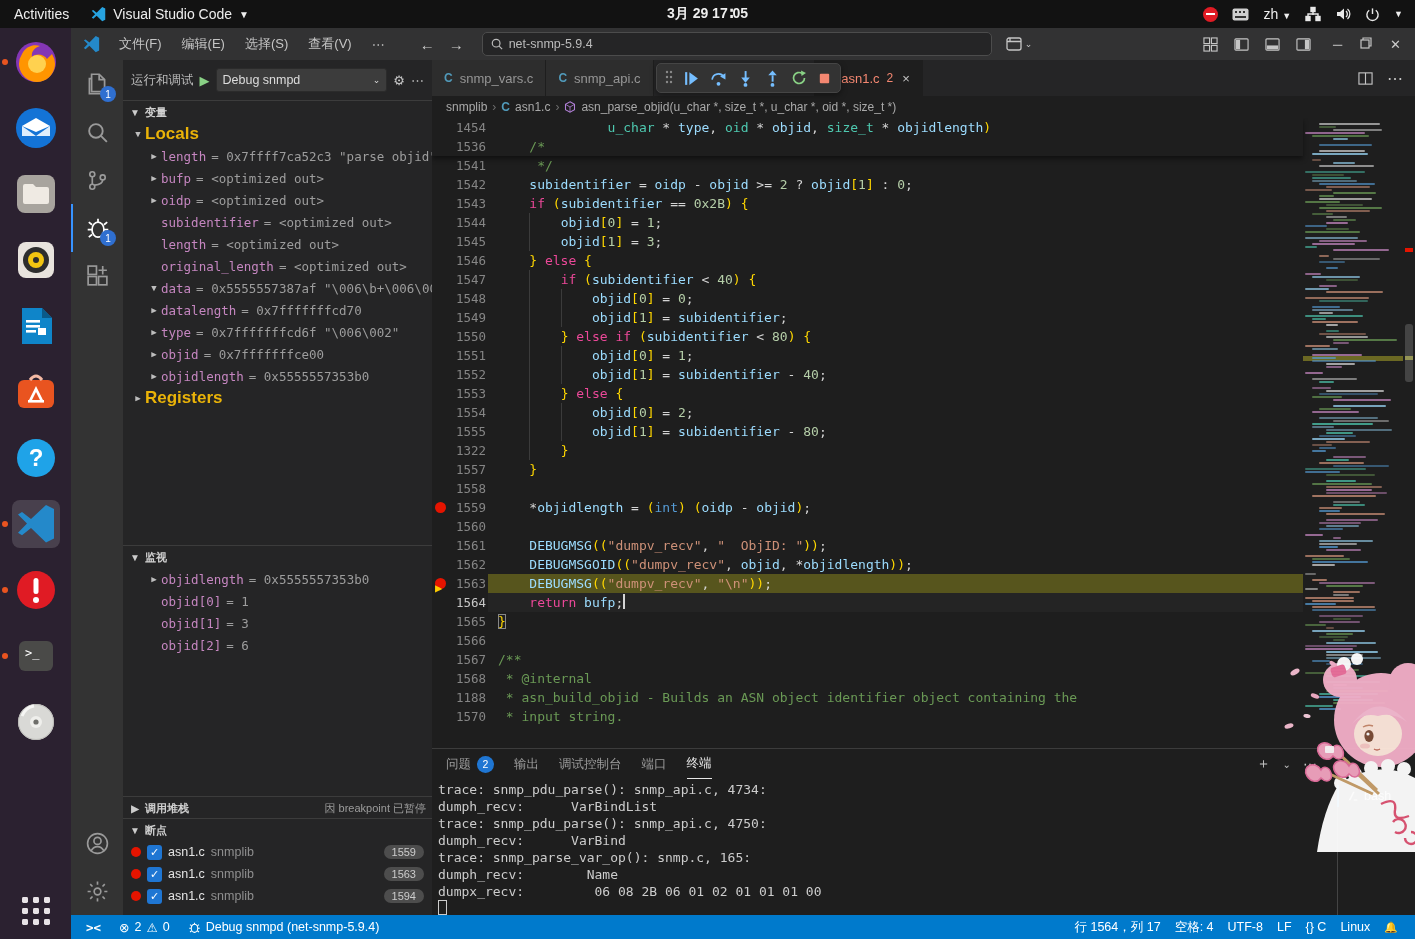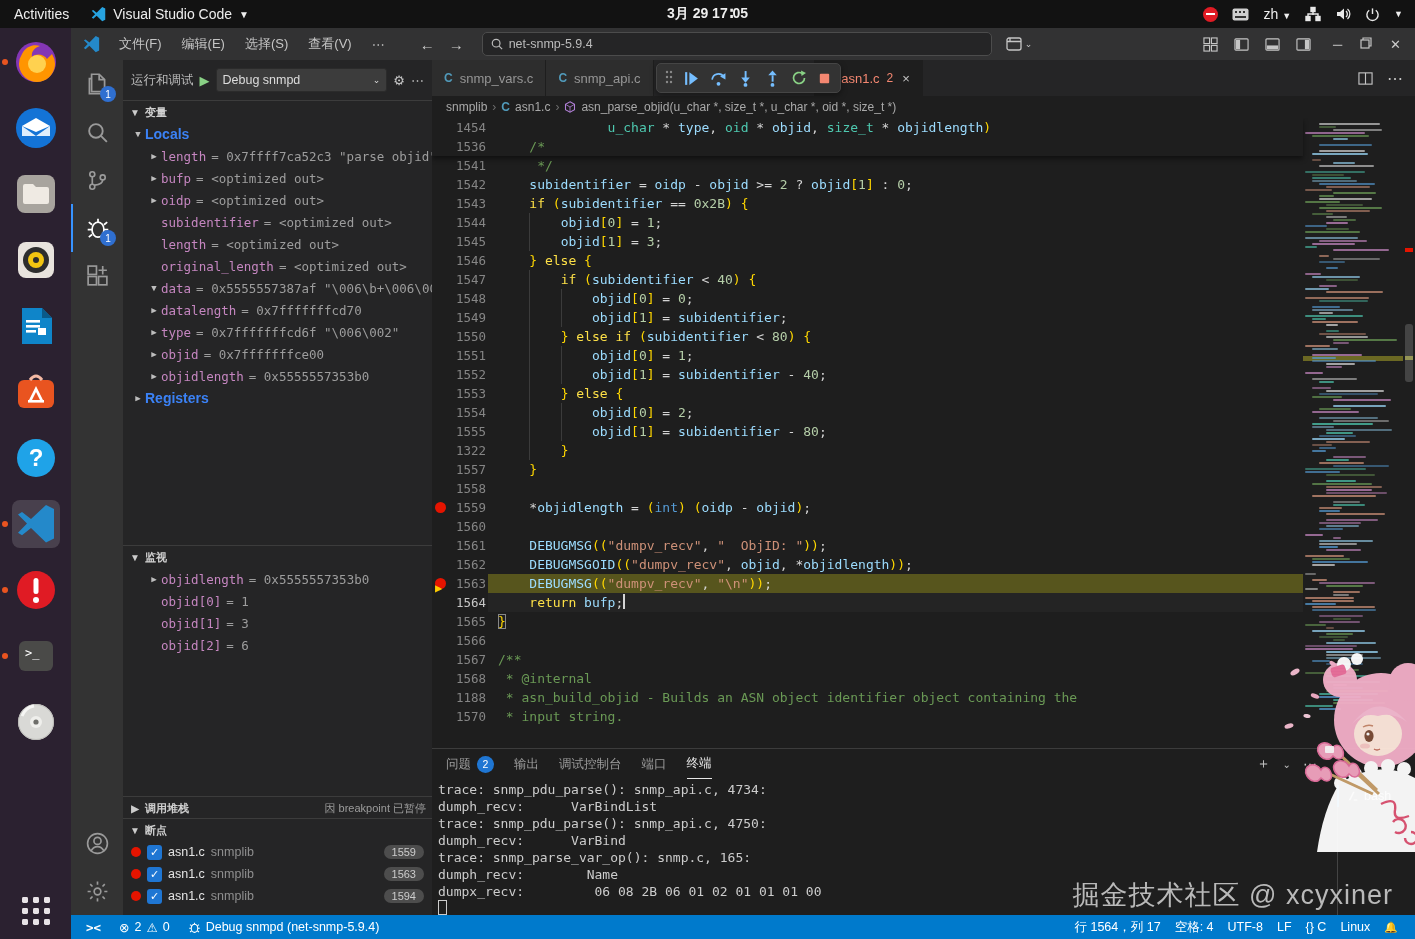--- a/index.html
+++ b/index.html
@@ -49,21 +49,21 @@
   .rb-play{color:#89d185;font-size:13px}
   .sec{border-top:1px solid #3c3c3c;overflow:hidden}
   .sec-head{height:22px;display:flex;align-items:center;gap:4px;padding:0 6px;font-size:11px;font-weight:700;color:#cfcfcf}
   .sec-head .chev{color:#ccc;font-size:10px;width:12px;text-align:center}
   .sec-head .right{margin-left:auto;font-weight:400;color:#9c9c9c;font-size:11px}
   .tree{font-family:"DejaVu Sans Mono",monospace;font-size:12.5px}
   .trow{height:22px;display:flex;align-items:center;white-space:nowrap;overflow:hidden}
   .trow .chev{width:14px;color:#bdbdbd;font-size:9px;text-align:center;flex:none}
   .vname{color:#c586c0}
   .vval{color:#9d9d9d;margin-left:5px}
-  .scope{color:#3b82f6;font-weight:700;font-family:"Liberation Sans",sans-serif;font-size:14px}
+  .scope{color:#eab308;font-weight:700;font-family:"Liberation Sans",sans-serif;font-size:17px}
   .bp-row{height:22px;display:flex;align-items:center;gap:6px;padding:0 8px;font-size:12.5px}
   .bp-dot{width:10px;height:10px;border-radius:50%;background:#e51400;flex:none}
   .cb{width:15px;height:15px;border-radius:3px;flex:none;display:flex;align-items:center;justify-content:center;font-size:11px}
   .cb.on{background:#1f76d3;color:#fff}
   .cb.off{background:transparent;border:1px solid #9a9a9a}
   .bp-file{color:#e4e4e4}.bp-dir{color:#8f8f8f}
   .pill{margin-left:auto;background:#4d4d4d;color:#ccc;border-radius:9px;padding:1px 8px;font-size:11px}
   
   .editor-col{flex:1;display:flex;flex-direction:column;min-width:0;background:#1e1e1e}
   .tabsrow{height:36px;background:#252526;display:flex;position:relative;flex:none;align-items:stretch}
@@ -85,21 +85,21 @@
   .sticky{box-shadow:0 3px 5px rgba(0,0,0,.45);position:relative;z-index:3;background:#1e1e1e}
   .cl{display:flex;height:19px;line-height:19px;white-space:pre}
   .gut{width:56px;flex:none;display:flex;align-items:center}
   .gmark{width:16px;flex:none;display:flex;align-items:center;justify-content:center;position:relative}
   .gnum{flex:1;text-align:right;color:#858585;padding-right:2px;font-size:12.5px}
   .cl.cur .gnum{color:#c6c6c6}
   .lc{flex:1;position:relative;padding-left:10px;overflow:hidden}
   .cl.exec .lc{background:#57551d}
   .cl.cur .lc{background:#242424}
   .guide{position:absolute;top:0;bottom:0;width:1px;background:#3b3b3b}
-  .tk-p{color:#d4d4d4}.tk-v{color:#9cdcfe}.tk-k{color:#fde047}.tk-t{color:#4ec9b0}.tk-n{color:#b5cea8}
+  .tk-p{color:#d4d4d4}.tk-v{color:#9cdcfe}.tk-k{color:#ec4899}.tk-t{color:#4ec9b0}.tk-n{color:#b5cea8}
   .tk-s{color:#ce9178}.tk-c{color:#6a9955}.tk-b{color:#569cd6}.tk-g{color:#ffd700}
   .boxed{outline:1px solid #888;outline-offset:-1px}
   .cursor{display:inline-block;width:2px;height:15px;background:#d4d4d4;vertical-align:-2px}
   .bpdot{width:11px;height:11px;border-radius:50%;background:#e51400}
   .execmark{position:absolute;color:#ffcc00;font-size:12px;left:3px;top:1px}
   .minimap{position:absolute;top:0;bottom:0;right:12px;width:100px;background:#1e1e1e;overflow:hidden;padding-top:4px}
   .mm-line{height:2px;margin-top:1px;border-radius:1px}
   .mm-exec{position:absolute;left:0;right:0;height:5px;background:#6b6823}
   .oruler{position:absolute;top:0;bottom:0;right:0;width:12px}
   .o-thumb{position:absolute;left:2px;right:2px;background:rgba(140,140,140,.35);border-radius:3px}
@@ -1037,14 +1037,13 @@
       <circle cx="123" cy="117" r="7" fill="#fff"></circle>
       <path d="M96 138 L52 96M92 142 L40 118M98 142 L68 114" stroke="#c9a06b" stroke-width="3"></path>
       <path d="M52 96 C46 86 32 92 38 102 C41 107 48 110 52 104 C58 110 64 106 62 99 C60 92 54 92 52 96Z" fill="#f2a3c0" stroke="#e46f9e" stroke-width="1.5"></path>
       <path d="M40 118 C34 108 20 114 26 124 C29 129 36 132 40 126 C46 132 52 128 50 121 C48 114 42 114 40 118Z" fill="#f2a3c0" stroke="#e46f9e" stroke-width="1.5"></path>
       <path d="M68 114 C62 104 48 110 54 120 C57 125 64 128 68 122 C74 128 80 124 78 117 C76 110 70 110 68 114Z" fill="#f2a3c0" stroke="#e46f9e" stroke-width="1.5"></path>
       <rect x="44" y="94" width="9" height="7" rx="1" fill="#fff" opacity=".9"></rect>
       <path d="M100 152 q16 -8 14 6 q-2 12 14 6 M112 170 a7 7 0 1 1 2 10 M124 186 a6 6 0 1 0 6 -6" stroke="#e05575" stroke-width="2.4" fill="none"></path>
     </g>
   </svg>
 
-  <div class="watermark">掘金技术社区 @ xcyxiner</div>
 </div>
 
 </body></html>

